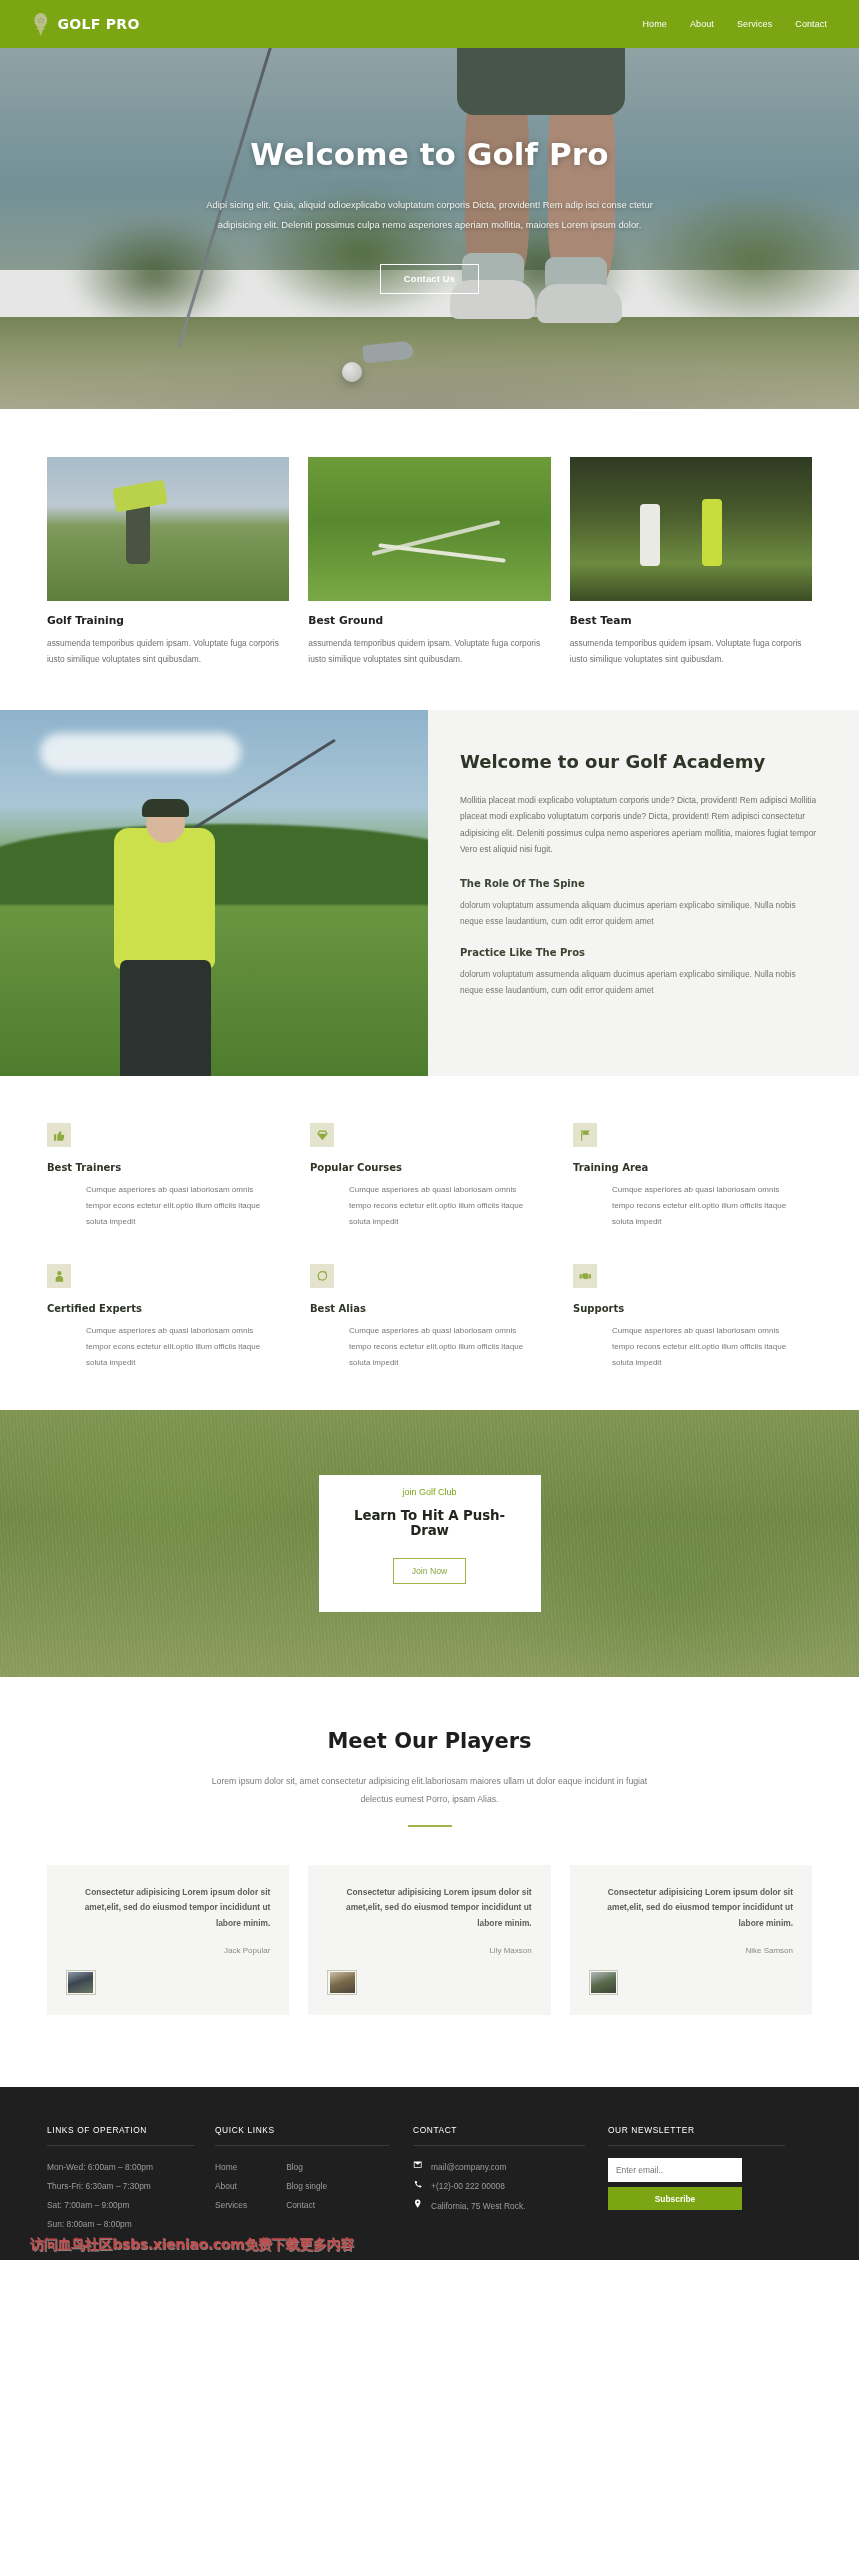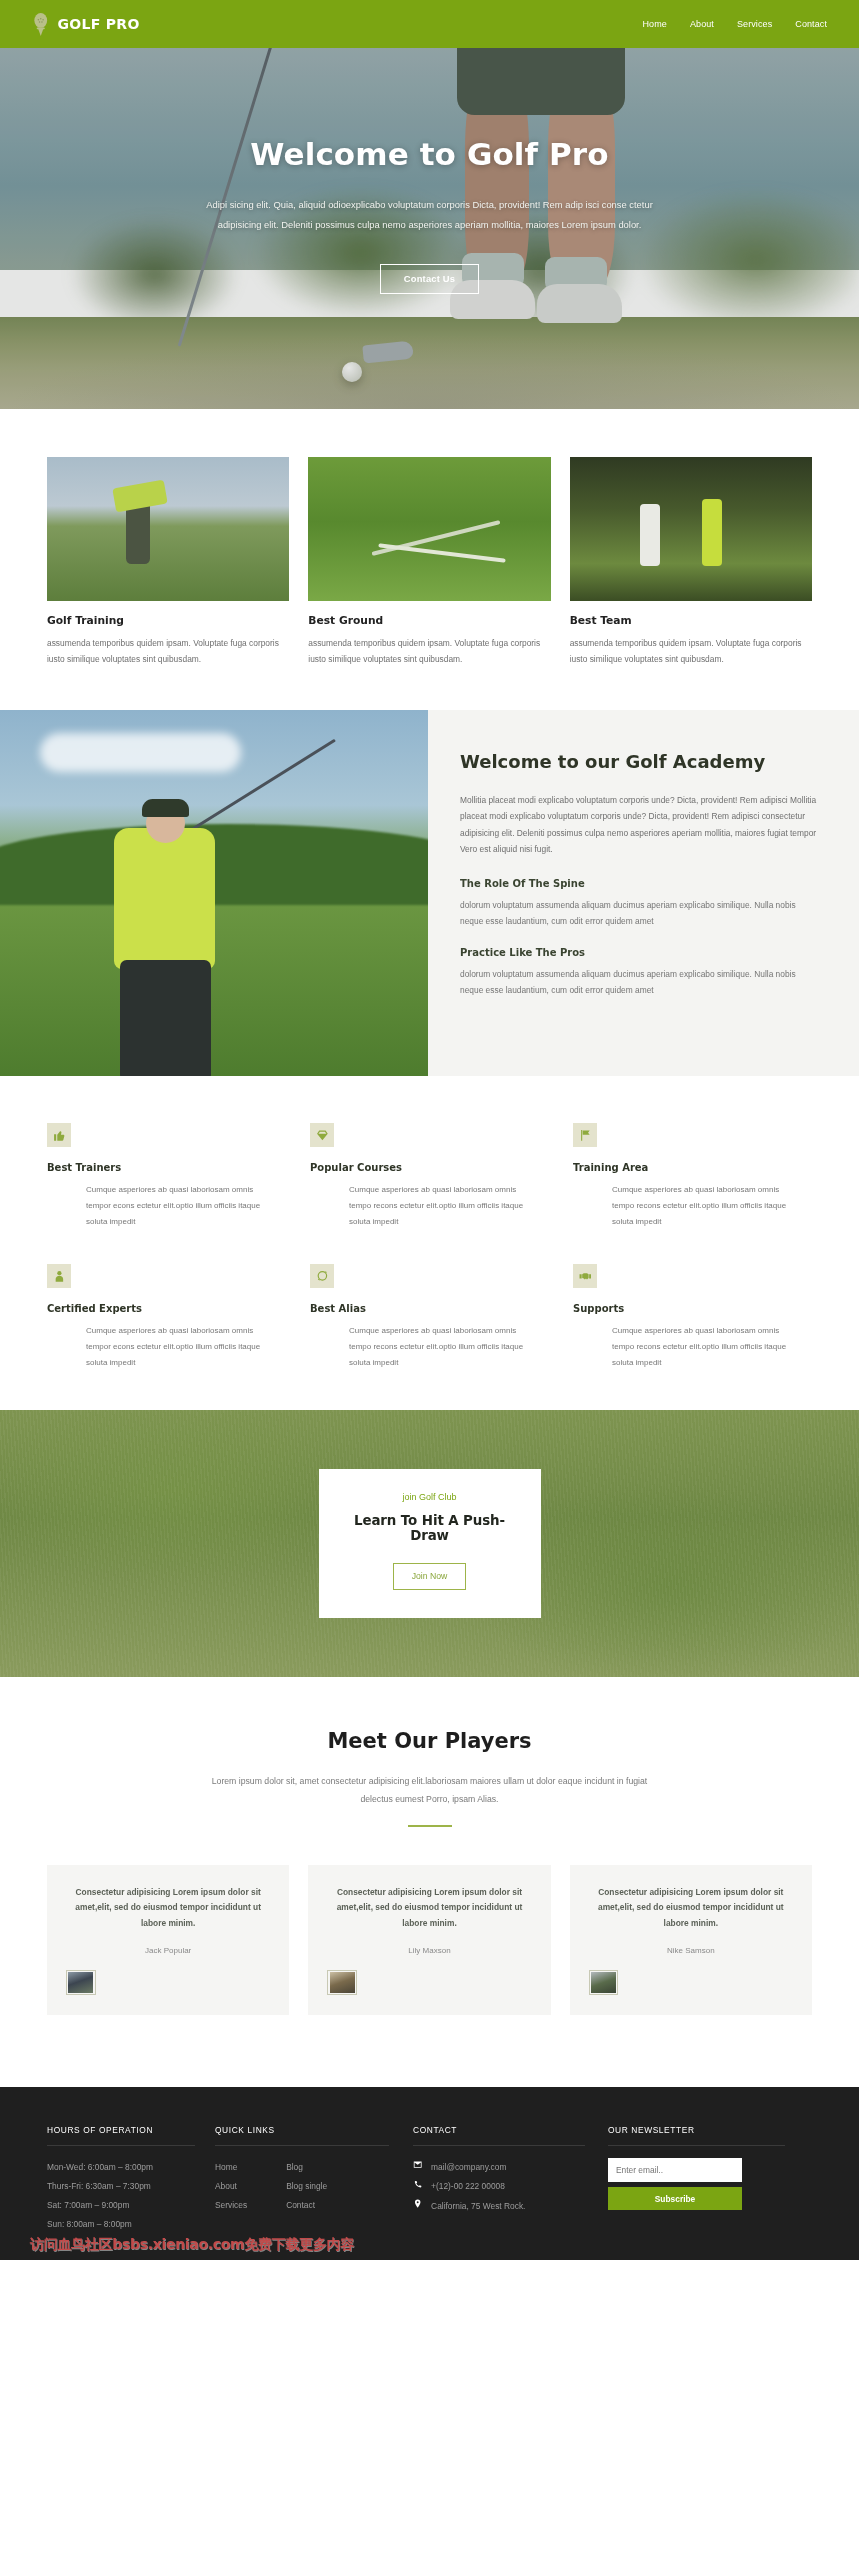--- a/index.html
+++ b/index.html
@@ -219,21 +219,21 @@
     background:
       radial-gradient(ellipse 269px 134px at 20% 30%,rgba(120,150,70,.55),transparent 70%),
       radial-gradient(ellipse 282px 148px at 78% 66%,rgba(100,132,58,.55),transparent 70%),
       linear-gradient(180deg,#7e9450 0%,#6f8845 40%,#8a9b5d 100%);
   }
   .cta:before{
     content:"";position:absolute;inset:0;
     background-image:repeating-linear-gradient(86deg,rgba(255,255,255,.05) 0 1.3px,transparent 1.3px 3.4px);
   }
   .cta-box{
-    position:relative;width:222px;background:#ffffff;padding:23px 20px 28px;text-align:center;
+    position:relative;width:222px;background:#ffffff;padding:12px 20px 28px;text-align:center;
   }
   .cta-k{color:#7ba512;font-size:9px;margin-bottom:10.7px;}
   .cta-h{
     font-family:"DejaVu Sans",sans-serif;font-size:13.4px;font-weight:bold;
     color:#22261f;margin-bottom:20px;letter-spacing:-0.1px;
   }
   .cta-btn{
     display:inline-block;border:0.7px solid #9db449;color:#8aa63c;background:#fff;
     padding:7.4px 18px;font-size:8.7px;cursor:pointer;font-family:"Liberation Sans",sans-serif;
   }
@@ -242,21 +242,21 @@
   .players{background:#fff;padding:52px 0 72px;text-align:center;}
   .players-h{
     font-family:"DejaVu Sans",sans-serif;font-size:21px;font-weight:bold;
     color:#1e1e1e;margin-bottom:20px;
   }
   .players-p{
     font-size:8.7px;line-height:2;color:#7a7a7a;max-width:463px;margin:0 auto 17.5px;
   }
   .players-rule{width:44px;height:1.3px;background:#9db449;margin:0 auto 38px;}
   .tst-row{display:flex;gap:19px;padding:0 47px;}
-  .tst{width:250px;background:#f5f5f3;padding:20px 19px 20px;text-align:center;}
+  .tst{width:250px;background:#f5f5f3;padding:20px 19px 20px;text-align:right;}
   .tst-q{
     font-size:8.4px;line-height:1.85;color:#5c6258;font-weight:bold;margin-bottom:14.8px;
   }
   .tst-n{font-size:8px;color:#8a8a8a;margin-bottom:14.8px;}
   .tst-av{
     width:29.5px;height:25.5px;border:0.7px solid #c8c9b4;padding:1.3px;
   }
   .tst-av i{display:block;width:100%;height:100%;}
   .av1{background:linear-gradient(160deg,#8c9aa6 0%,#3c4550 45%,#6b7a63 100%);}
   .av2{background:linear-gradient(160deg,#cbbfa4 0%,#7a6a4c 48%,#4b4537 100%);}
@@ -486,21 +486,21 @@
             <i class="av3"></i>
           </div>
       </div>
     </div>
   </div>
 
   <div class="footer">
     <div class="f-cols">
 
       <div class="f-col f-c1">
-        <div class="f-h">HOURS OF OPERATION</div>
+        <div class="f-h">LINKS OF OPERATION</div>
         <div class="f-li">Mon-Wed: 6:00am – 8:00pm</div>
         <div class="f-li">Thurs-Fri: 6:30am – 7:30pm</div>
         <div class="f-li">Sat: 7:00am – 9:00pm</div>
         <div class="f-li">Sun: 8:00am – 8:00pm</div>
       </div>
 
       <div class="f-col f-c2">
         <div class="f-h">QUICK LINKS</div>
         <div class="f-links">
           <div>

